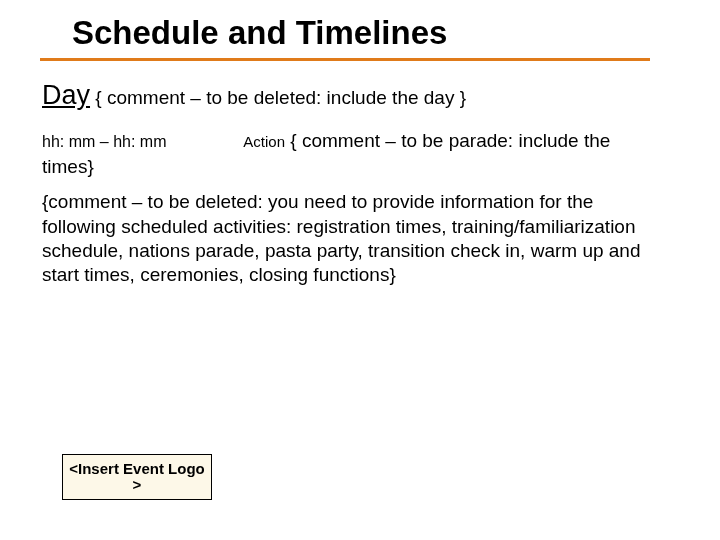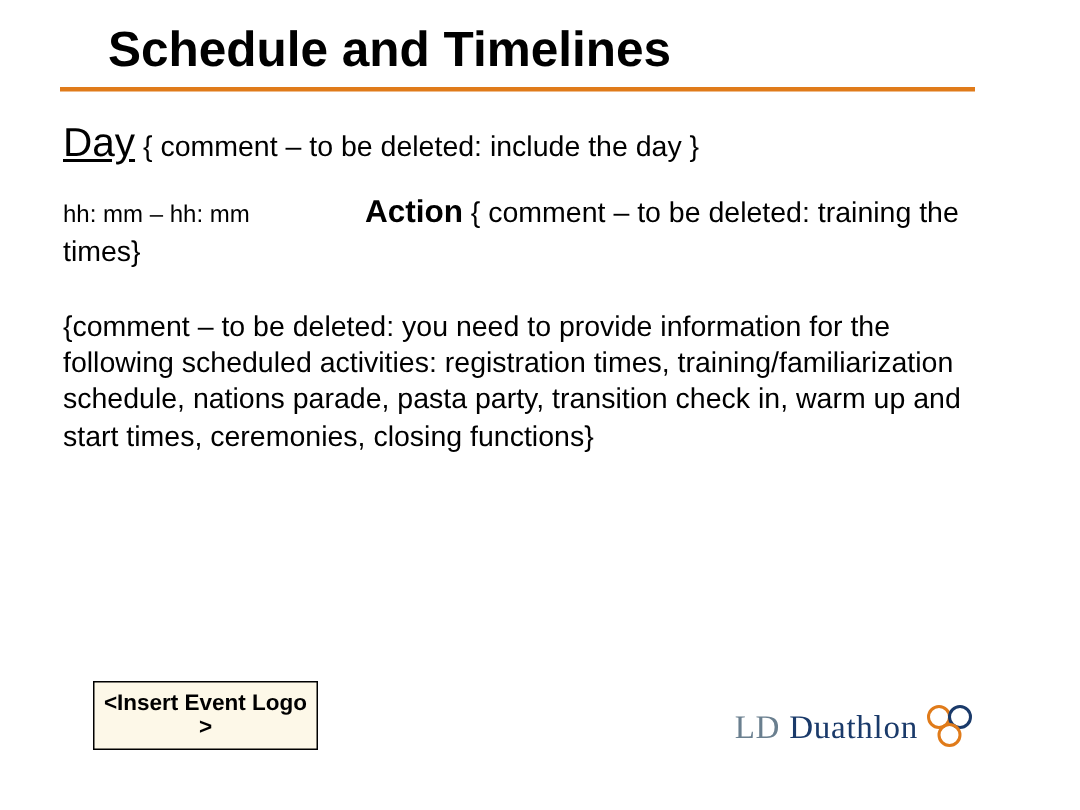--- a/index.html
+++ b/index.html
@@ -51,28 +51,27 @@
   }
   .time-action {
     margin-bottom: 2px;
   }
   .time-part {
     font-size: 16px;
     display: inline-block;
     min-width: 196px;
   }
   .action-label {
-    font-size: 21px;
-    font-weight: bold;
+    font-size: 15px;
   }
   .action-comment {
     font-size: 19px;
   }
   .blurb {
-    margin-top: 26px;
+    margin-top: 12px;
     font-size: 19px;
     line-height: 1.28;
     max-width: 624px;
   }
   .logo-placeholder {
     position: absolute;
     left: 62px;
     bottom: 40px;
     width: 150px;
     height: 46px;
@@ -142,36 +141,26 @@
   <div class="content">
 
     <div class="day-line">
       <span class="day-label">Day</span>
       <span class="day-comment">{ comment – to be deleted: include the day }</span>
     </div>
 
     <div class="time-action">
       <span class="time-part">hh: mm – hh: mm</span>
       <span class="action-label">Action</span>
-      <span class="action-comment">{ comment – to be deleted: training the</span>
+      <span class="action-comment">{ comment – to be parade: include the</span>
     </div>
     <div class="action-comment">times}</div>
 
     <div class="blurb">{comment – to be deleted: you need to provide information for the following scheduled activities: registration times, training/familiarization schedule, nations parade, pasta party, transition check in, warm up and start times, ceremonies, closing functions}</div>
 
   </div>
 
   <div class="logo-placeholder">
     <span>&lt;Insert Event Logo &gt;</span>
   </div>
 
-  <div class="brand-logo">
-    <span class="brand-text">
-      <span class="ld">LD</span><span class="du"> Duathlon</span>
-    </span>
-    <span class="rings">
-      <span class="ring a"></span>
-      <span class="ring b"></span>
-      <span class="ring c"></span>
-    </span>
-  </div>
 
 </div>
 
 </body></html>

